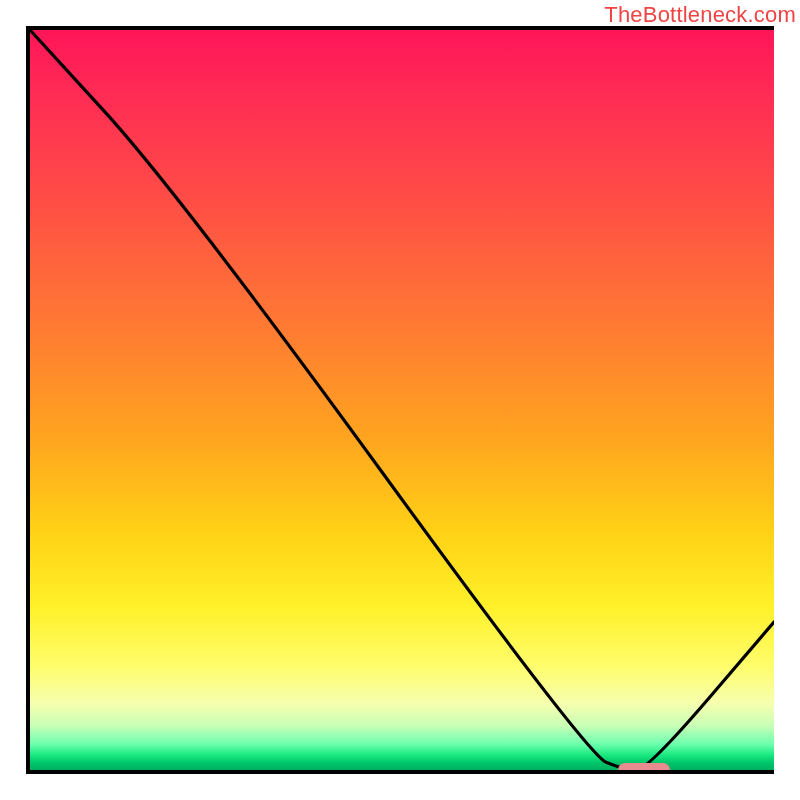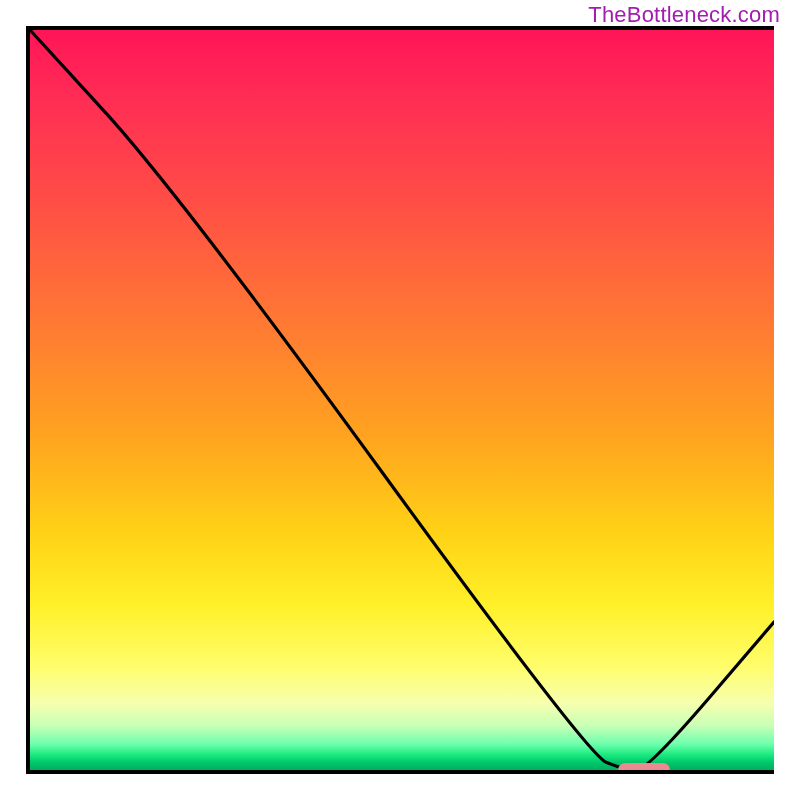--- a/index.html
+++ b/index.html
@@ -11,22 +11,22 @@
     font-family: Arial, Helvetica, sans-serif;
   }
   .container {
     position: relative;
     width: 800px;
     height: 800px;
   }
   .watermark {
     position: absolute;
     top: 2px;
-    right: 20px;
-    color: #a21caf;
+    right: 4px;
+    color: #ef4444;
     font-size: 22px;
     font-weight: 500;
     letter-spacing: 0.2px;
     z-index: 5;
   }
   .plot-frame {
     position: absolute;
     left: 26px;
     top: 26px;
     width: 748px;

